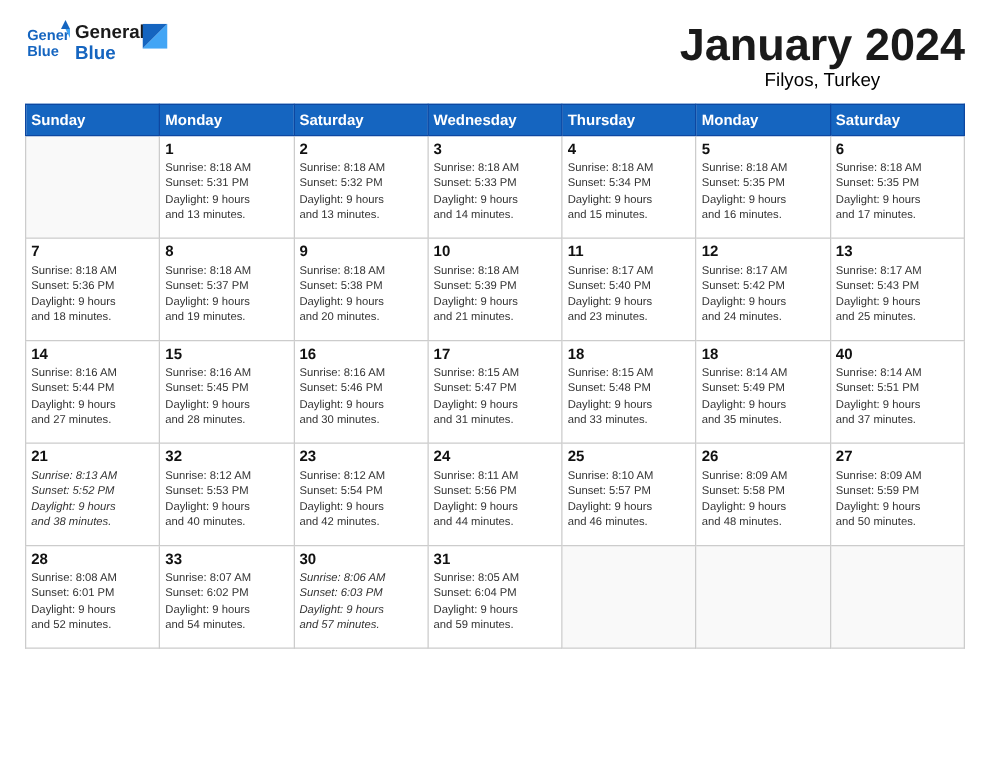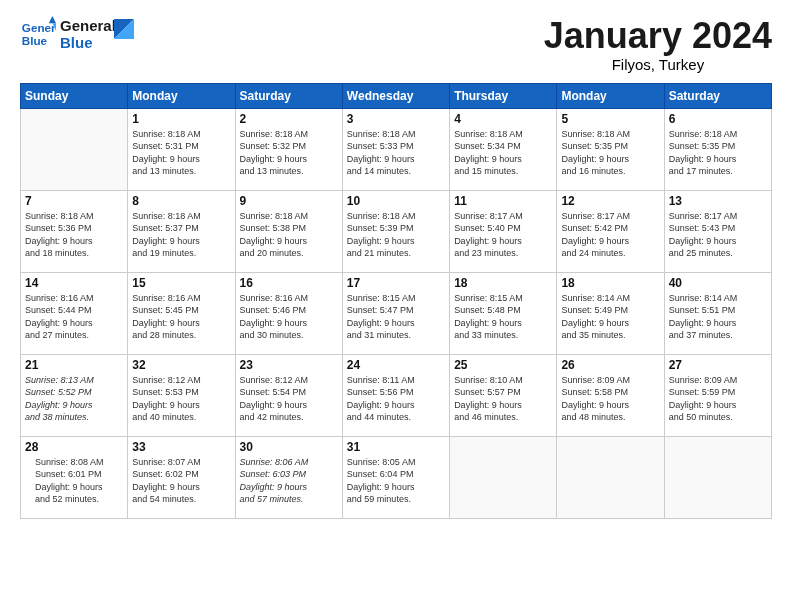--- a/index.html
+++ b/index.html
@@ -320,21 +320,21 @@
             <span class="day-num">27</span>
             <div class="day-info" style="white-space: pre-line;">Sunrise: 8:09 AM
 Sunset: 5:59 PM
 Daylight: 9 hours
 and 50 minutes.</div>
           </td>
         </tr>
         <tr class="week-row">
           <td>
             <span class="day-num">28</span>
-            <div class="day-info" style="white-space: pre-line; margin-left: 10px;">Sunrise: 8:08 AM
+            <div class="day-info" style="white-space: pre-line;">Sunrise: 8:08 AM
 Sunset: 6:01 PM
 Daylight: 9 hours
 and 52 minutes.</div>
           </td>
           <td>
             <span class="day-num">33</span>
             <div class="day-info" style="white-space: pre-line;">Sunrise: 8:07 AM
 Sunset: 6:02 PM
 Daylight: 9 hours
 and 54 minutes.</div>

